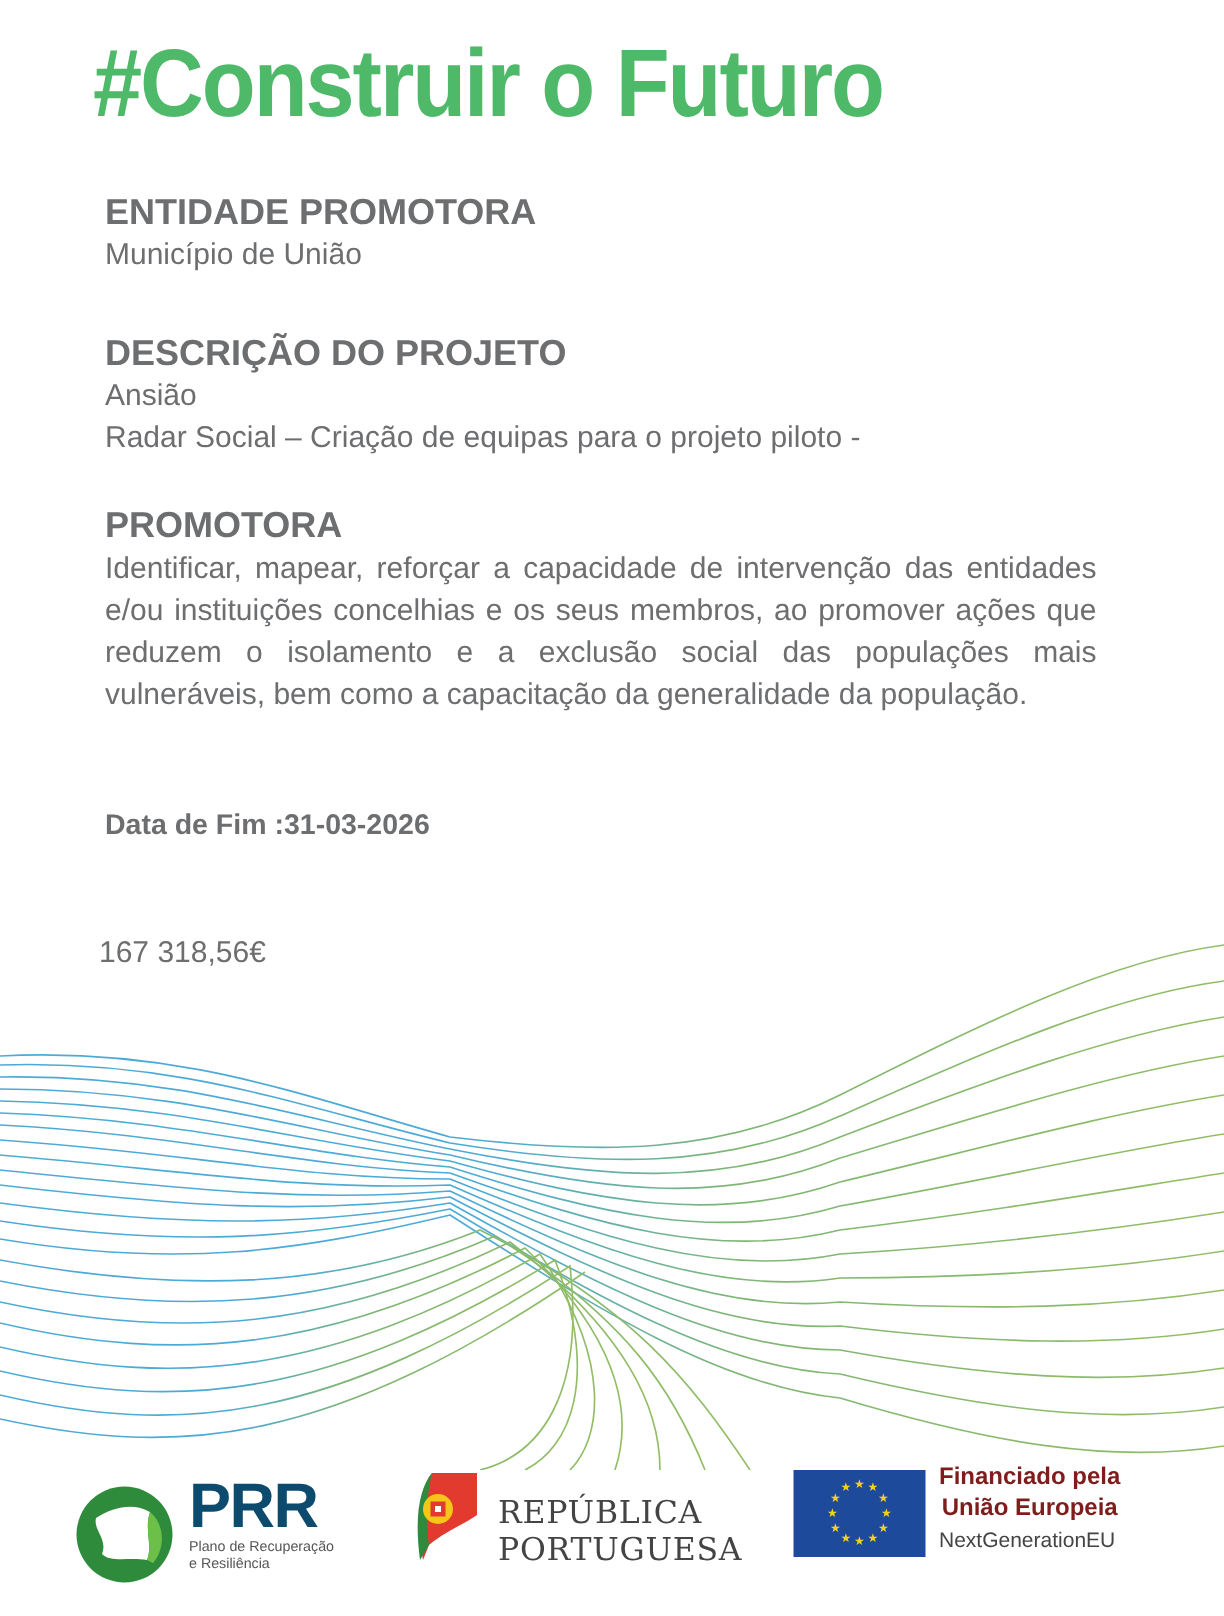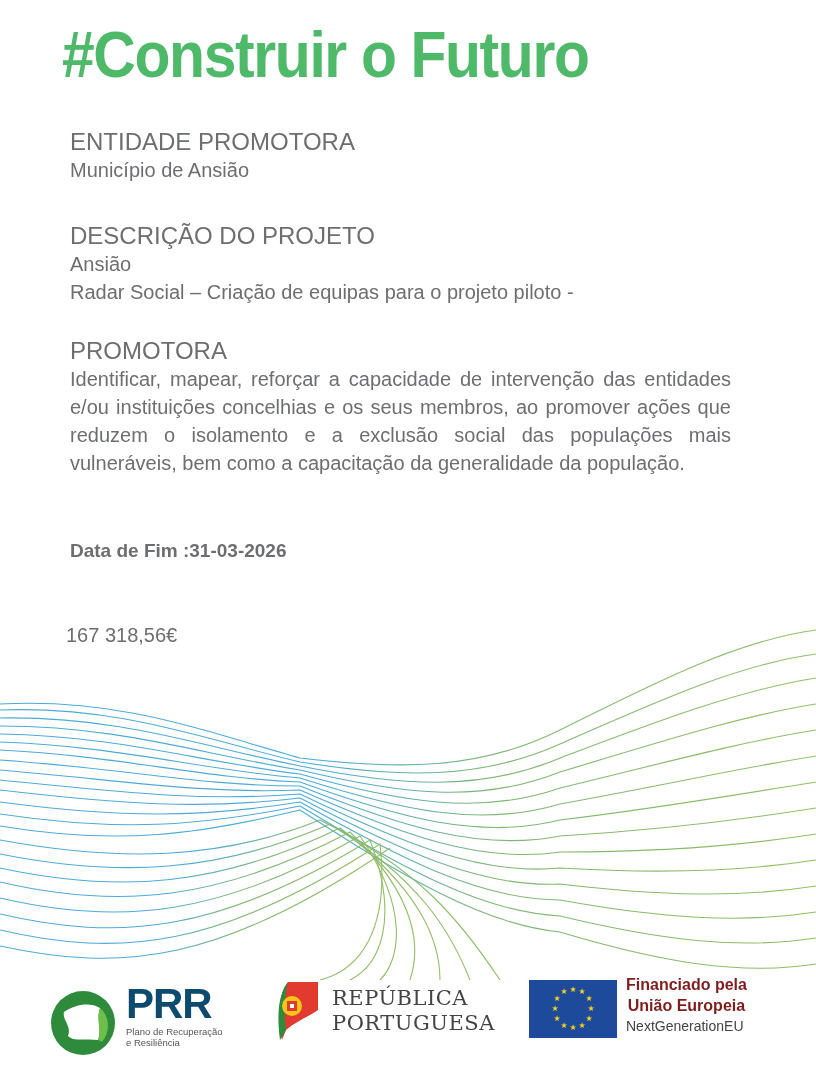--- a/index.html
+++ b/index.html
@@ -1,43 +1,43 @@
 <!DOCTYPE html>
 <html><head>
 <meta charset="utf-8">
 <style>
   html,body{margin:0;padding:0;background:#fff;}
   body{width:816px;height:1077px;position:relative;overflow:hidden;font-family:"Liberation Sans",sans-serif;color:#6d6e70;}
   .title{position:absolute;left:62px;top:18px;font-size:64px;font-weight:bold;color:#4fb96a;letter-spacing:-1.5px;transform:scaleX(0.92);transform-origin:left top;white-space:nowrap;}
   .sec{position:absolute;left:70px;}
-  .h{font-size:24px;font-weight:normal;color:#6d6e70;letter-spacing:0px;}
+  .h{font-size:24px;font-weight:bold;color:#6d6e70;letter-spacing:0px;}
   .t{font-size:20px;color:#6d6e70;line-height:28px;}
   .just{text-align:justify;width:661px;}
   .dates{font-size:19px;font-weight:bold;color:#6d6e70;line-height:28px;}
   .wave{position:absolute;left:0;top:620px;width:816px;height:360px;}
   .logos{position:absolute;left:0;top:970px;width:816px;height:100px;}
   .prr{position:absolute;left:50px;top:10px;width:180px;height:80px;}
   .rp{position:absolute;left:272px;top:10px;width:240px;height:70px;}
   .eu{position:absolute;left:528px;top:4px;width:270px;height:70px;}
   .eu-flag{position:absolute;left:1px;top:6px;width:88px;height:58px;background:#1e4a9c;}
   .eu-text{position:absolute;left:98px;top:0px;}
   .eu-l1{font-size:16px;font-weight:bold;color:#7f1d1d;line-height:21px;text-align:center;}
   .eu-l3{font-size:14px;color:#444;line-height:21px;}
   .prr-word{position:absolute;left:76px;top:0px;font-size:42px;font-weight:bold;color:#0c4a6e;letter-spacing:-1px;}
   .prr-sub{position:absolute;left:76px;top:46px;font-size:9.5px;color:#555;line-height:11px;}
-  .rp-text{position:absolute;left:60px;top:6px;font-family:"DejaVu Serif",serif;font-size:21px;color:#444;line-height:25px;letter-spacing:0.5px;}
+  .rp-text{position:absolute;left:60px;top:16px;font-family:"DejaVu Serif",serif;font-size:21px;color:#444;line-height:25px;letter-spacing:0.5px;}
 </style>
 </head>
 <body>
 
 <div class="title">#Construir o Futuro</div>
 
 <div class="sec" style="top:128px;">
   <div class="h">ENTIDADE PROMOTORA</div>
-  <div class="t">Município de Ansião</div>
+  <div class="t">Município de União</div>
 </div>
 
 <div class="sec" style="top:222px;">
   <div class="h">DESCRIÇÃO DO PROJETO</div>
   <div class="t">Ansião</div>
   <div class="t">Radar Social – Criação de equipas para o projeto piloto -</div>
 </div>
 
 <div class="sec" style="top:337px;">
   <div class="h">PROMOTORA</div>

